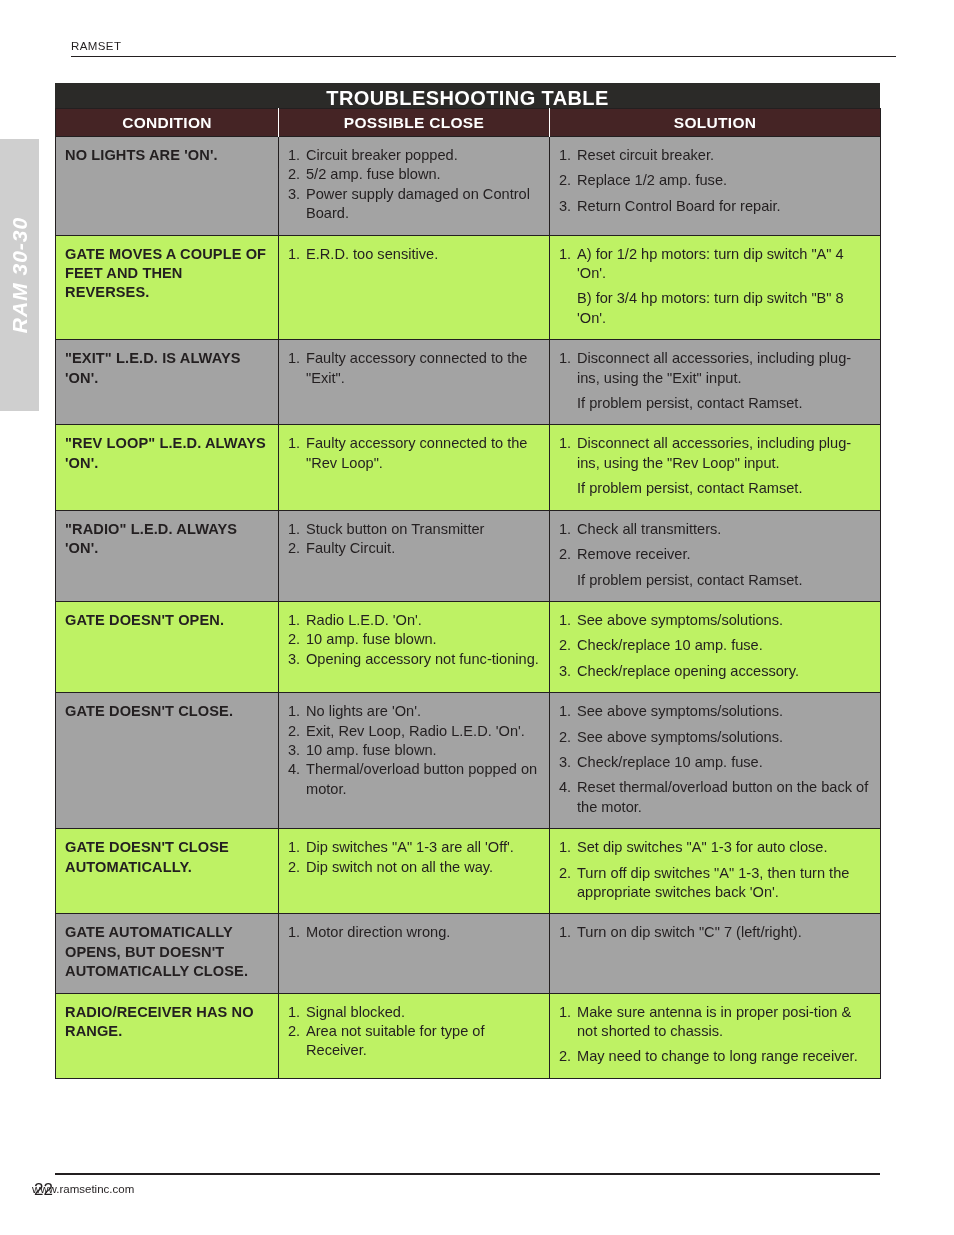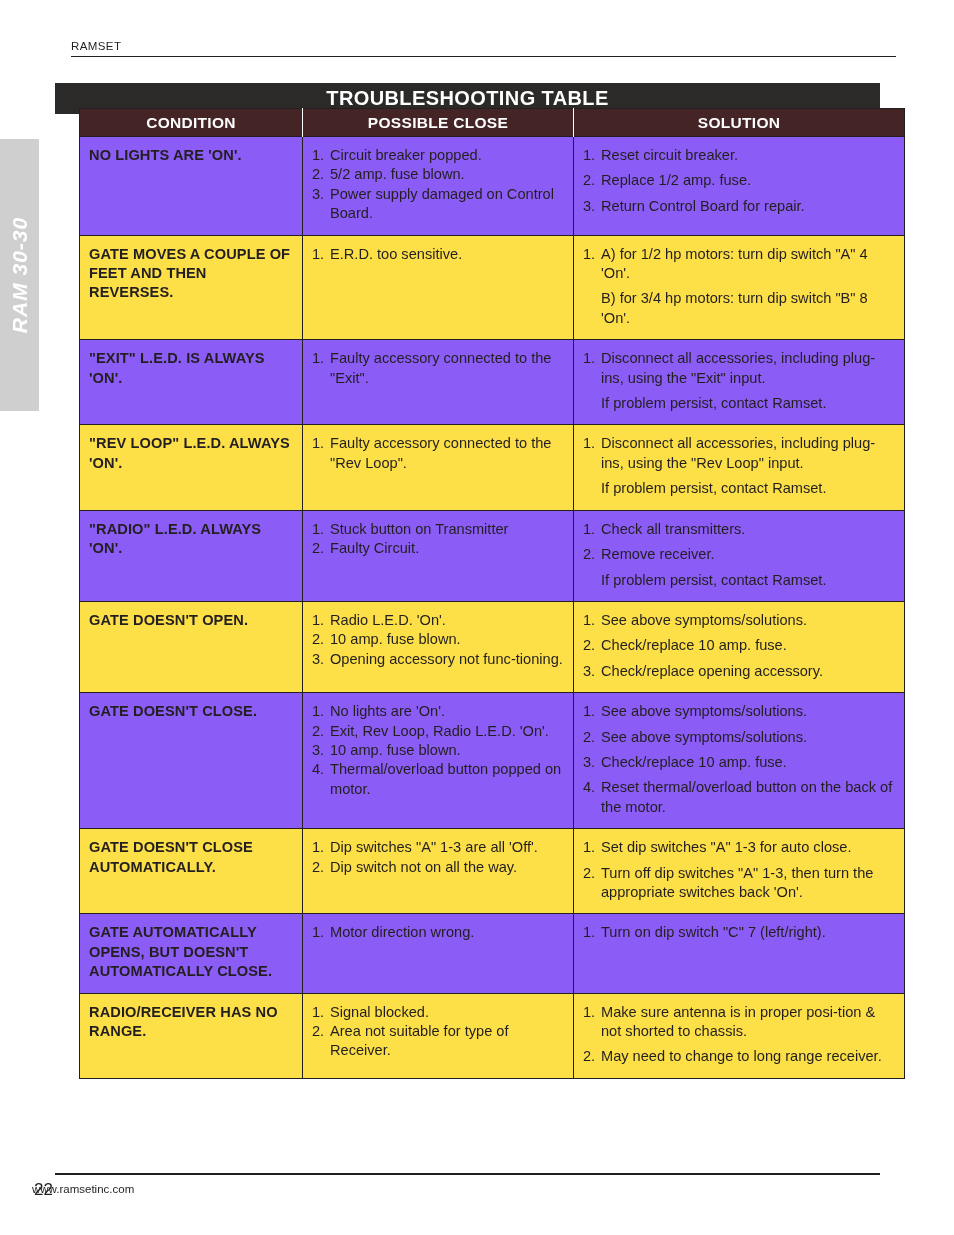--- a/index.html
+++ b/index.html
@@ -76,21 +76,20 @@
 
   
   #ts-table {
     position: absolute;
     left: 55px;
     top: 108px;
     width: 825px;
     border-collapse: collapse;
     table-layout: fixed;
     border: 1.6px solid #231f20;
-    margin-left: 24px;
   }
   #ts-table col.c-cond { width: 223px; }
   #ts-table col.c-cause { width: 271px; }
   #ts-table col.c-sol { width: 331px; }
 
   #ts-table thead th {
     background: #452425;
     color: #ffffff;
     font-size: 15.5px;
     font-weight: bold;
@@ -107,22 +106,22 @@
     border-top: 1.4px solid #231f20;
     border-right: 1.4px solid #231f20;
     vertical-align: top;
     padding: 9px 10px 11px 9px;
     font-size: 14.6px;
     line-height: 1.33;
     color: #231f20;
   }
   #ts-table tbody td:last-child { border-right: none; }
 
-  #ts-table tbody tr.stripe td { background: #8b5cf6; }
-  #ts-table tbody tr.plain  td { background: #fde047; }
+  #ts-table tbody tr.stripe td { background: #a3a3a3; }
+  #ts-table tbody tr.plain  td { background: #bef264; }
 
   td.cond {
     font-weight: bold;
     color: #5a2b2d;
     font-size: 13.3px;
     line-height: 1.45;
     letter-spacing: 0.1px;
     padding-left: 8px;
     padding-top: 10px;
   }

